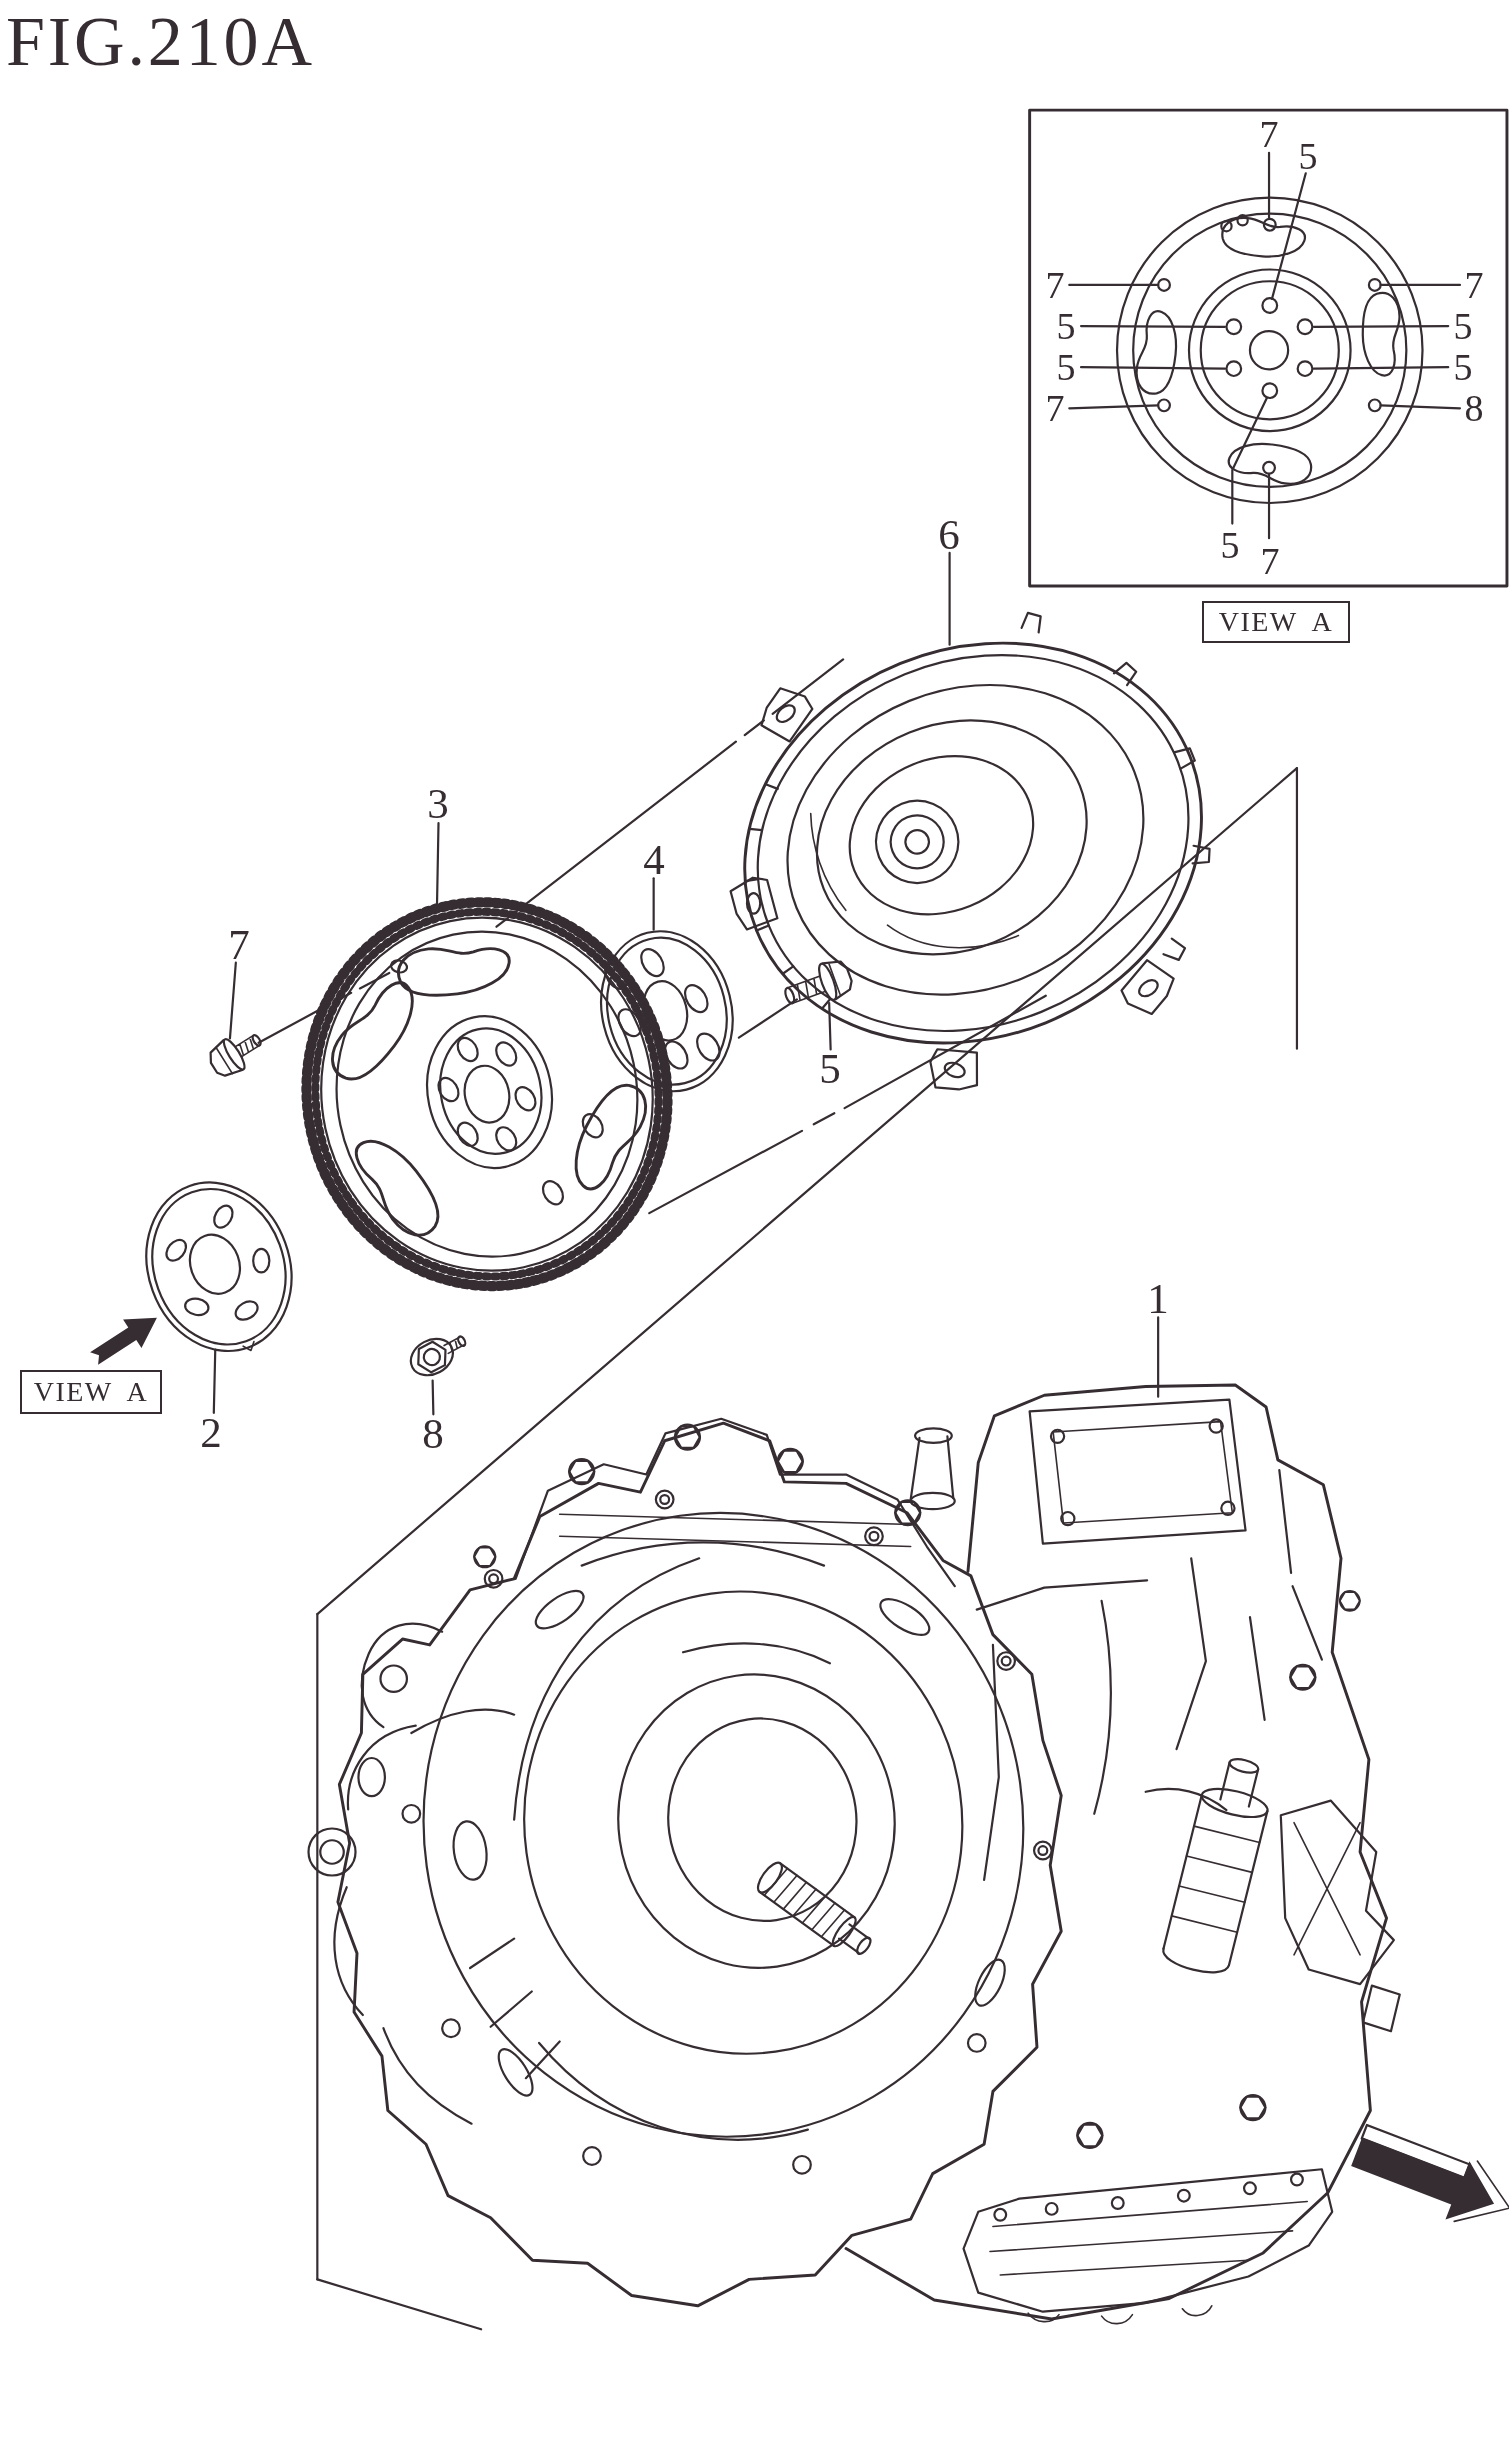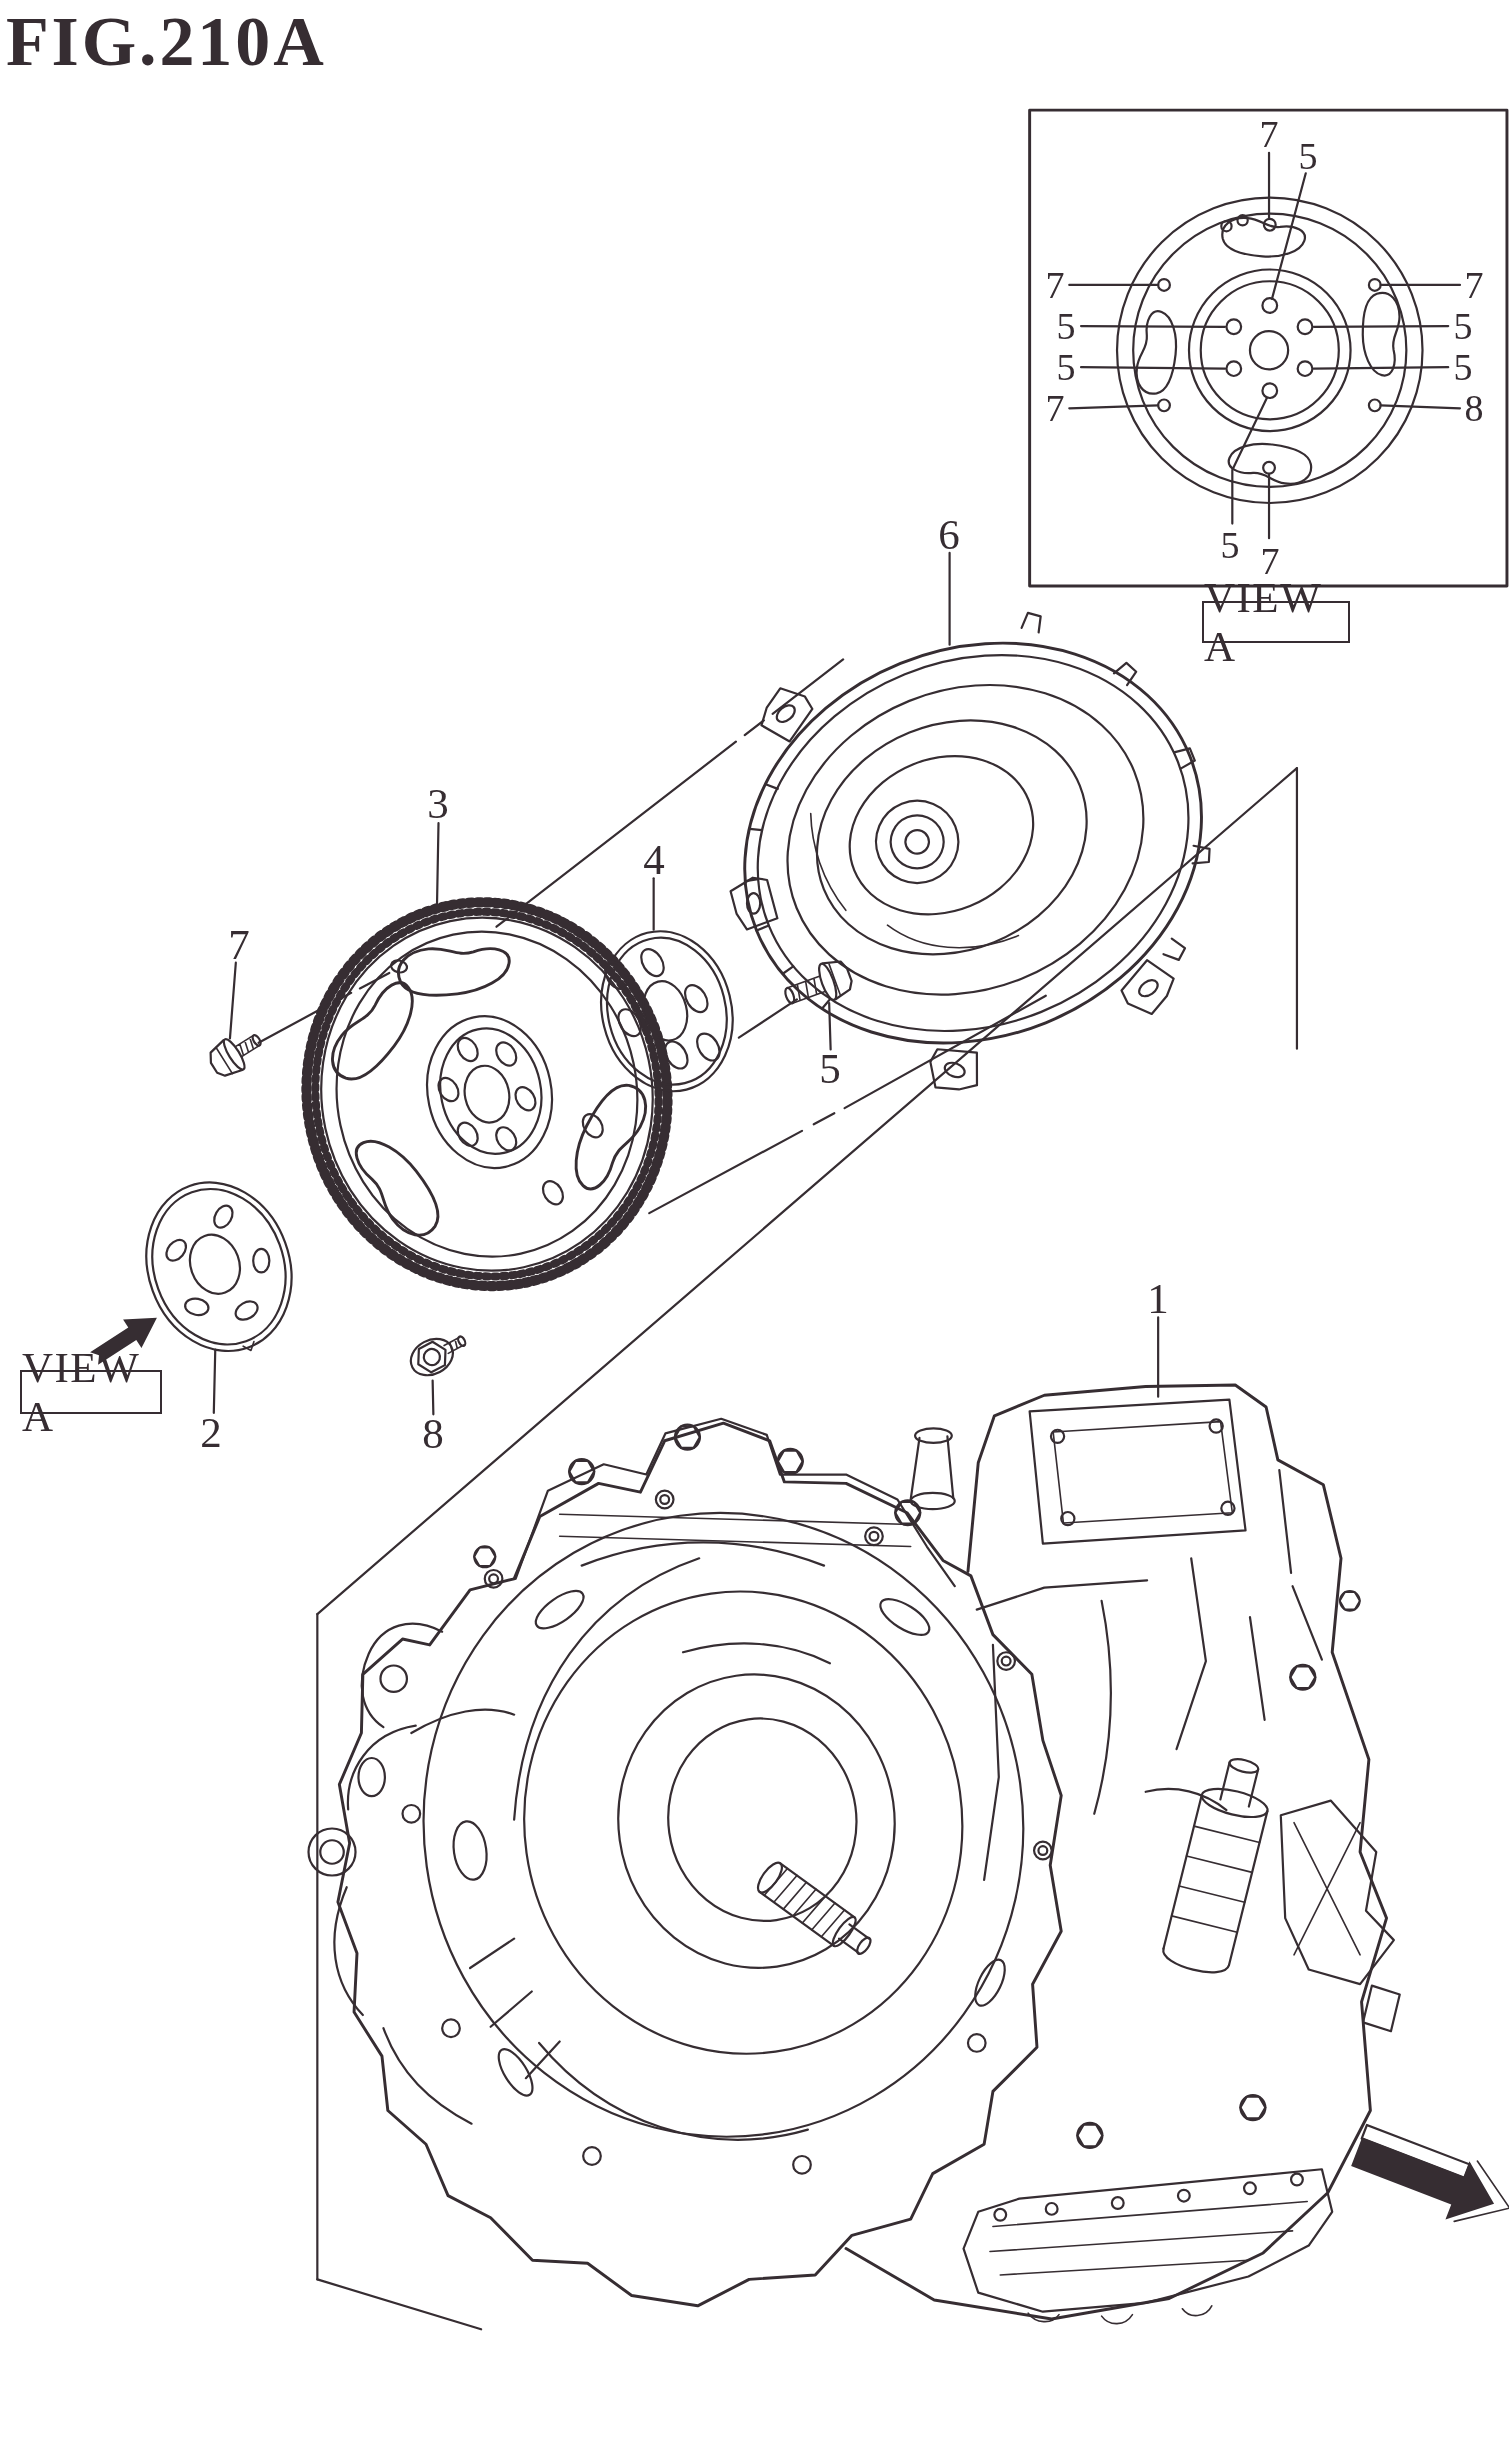--- a/index.html
+++ b/index.html
@@ -1,31 +1,31 @@
 <!DOCTYPE html>
 <html style="font-size:11.7px"><head>
 <meta charset="utf-8">
 <style>
   html,body{margin:0;padding:0;background:#ffffff;}
   .page{position:relative;width:1510px;height:2438px;background:#ffffff;overflow:hidden;
         font-family:"Liberation Serif","DejaVu Serif",serif;color:#362d32;}
-  .fig-title{position:absolute;left:5.9px;top:1.5px;font-size:70px;letter-spacing:2.9px;font-weight:bold;}
+  .fig-title{position:absolute;left:5.9px;top:1.5px;font-size:70px;letter-spacing:2.9px;font-weight:normal;}
   svg.art{position:absolute;left:0;top:0;}
   .art *{stroke:#362d32;fill:none;stroke-width:3;stroke-linecap:round;stroke-linejoin:round;}
   .art .w4{stroke-width:4;}
   .art .w2{stroke-width:2.2;}
   .art .thin{stroke-width:2.4;}
   .art .solid{fill:#362d32;stroke:none;}
   .art .white{fill:#ffffff;}
   .art text{stroke:none;}
   .callout,.inset-label{position:absolute;transform:translate(-50%,-50%);
         font-size:43px;line-height:1;color:#362d32;}
   .inset-label{font-size:38px;}
-  .view-label{position:absolute;border:2.9px solid #362d32;display:flex;align-items:center;justify-content:flex-start;
-        font-size:43px;word-spacing:7.3px;letter-spacing:1.5px;}
+  .view-label{position:absolute;border:2.9px solid #362d32;display:flex;align-items:center;justify-content:center;
+        font-size:28px;word-spacing:7.3px;letter-spacing:1.5px;}
   .view-label.inset-pos{left:1202px;top:601px;width:144px;height:38px;}
   .view-label.side-pos{left:20px;top:1370px;width:138px;height:40px;}
   .footer{position:absolute;left:10.3px;top:2341px;font-size:34px;line-height:1.32;}
 </style>
 </head>
 <body>
 
 <div class="page">
 
   <div class="fig-title">FIG.210A</div>

